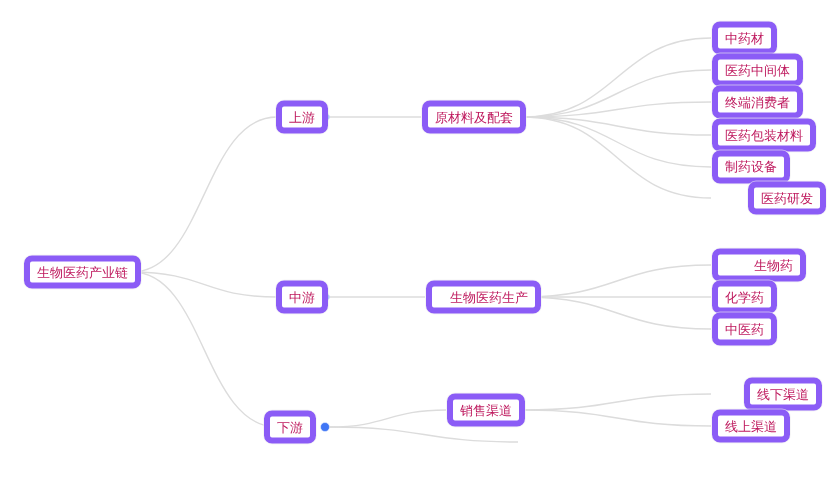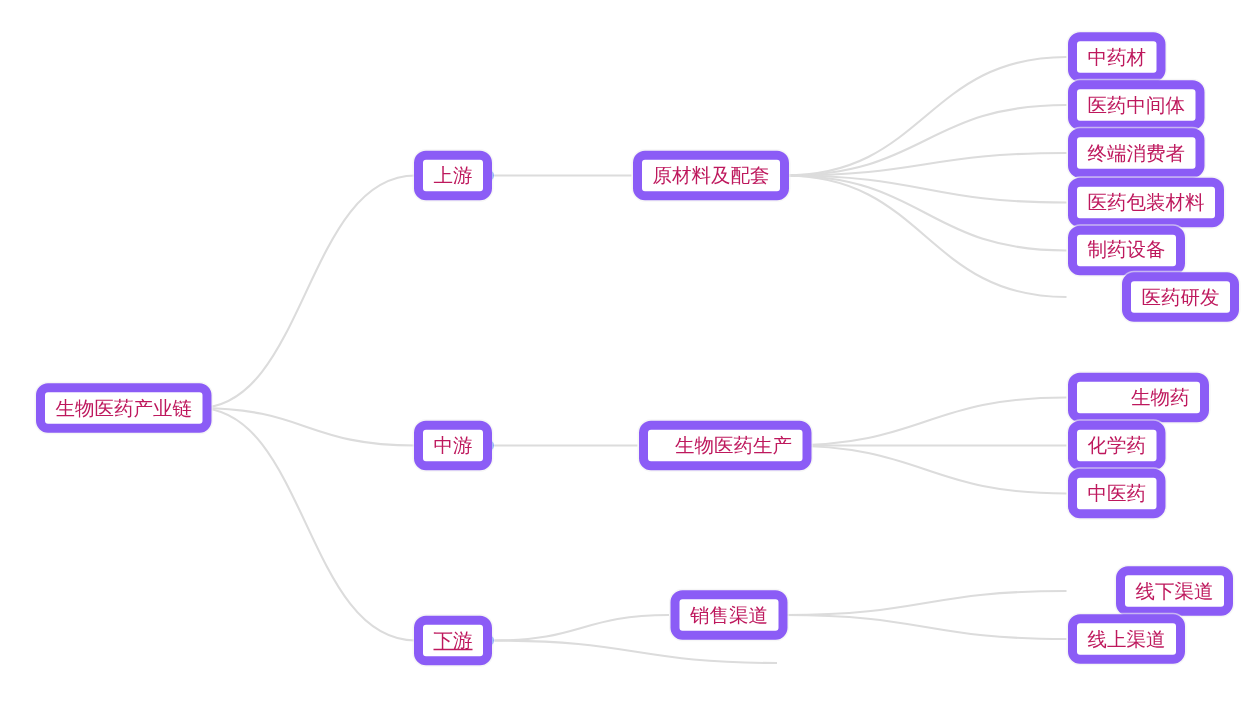--- a/index.html
+++ b/index.html
@@ -83,21 +83,21 @@
     <circle cx="325" cy="427" r="4.5"></circle>
     <circle cx="519" cy="117" r="4.5"></circle>
     <circle cx="519" cy="297" r="4.5"></circle>
     <circle cx="519" cy="410" r="4.5"></circle>
   </svg>
 
   <div class="node" style="left:24px; top:272px; z-index:2;">生物医药产业链</div>
 
   <div class="node" style="left:276px; top:117px; z-index:2;">上游</div>
   <div class="node" style="left:276px; top:297px; z-index:2;">中游</div>
-  <div class="node" style="left:276px; top:427px; z-index:2;text-decoration:underline;">下游</div>
+  <div class="node" style="left:264px; top:427px; z-index:2;">下游</div>
 
   <div class="node" style="left:422px; top:117px; z-index:2;">原材料及配套</div>
   <div class="node" style="left:426px; top:297px; z-index:2;padding-left:18px;">生物医药生产</div>
   <div class="node" style="left:447px; top:410px; z-index:2;">销售渠道</div>
 
   <div class="node" style="left:712px; top:38px; z-index:2;">中药材</div>
   <div class="node" style="left:712px; top:70px; z-index:2;">医药中间体</div>
   <div class="node" style="left:712px; top:102px; z-index:2;">终端消费者</div>
   <div class="node" style="left:712px; top:135px; z-index:2;">医药包装材料</div>
   <div class="node" style="left:712px; top:167px; z-index:2;font-family:Liberation Mono, monospace;">制药设备</div>

